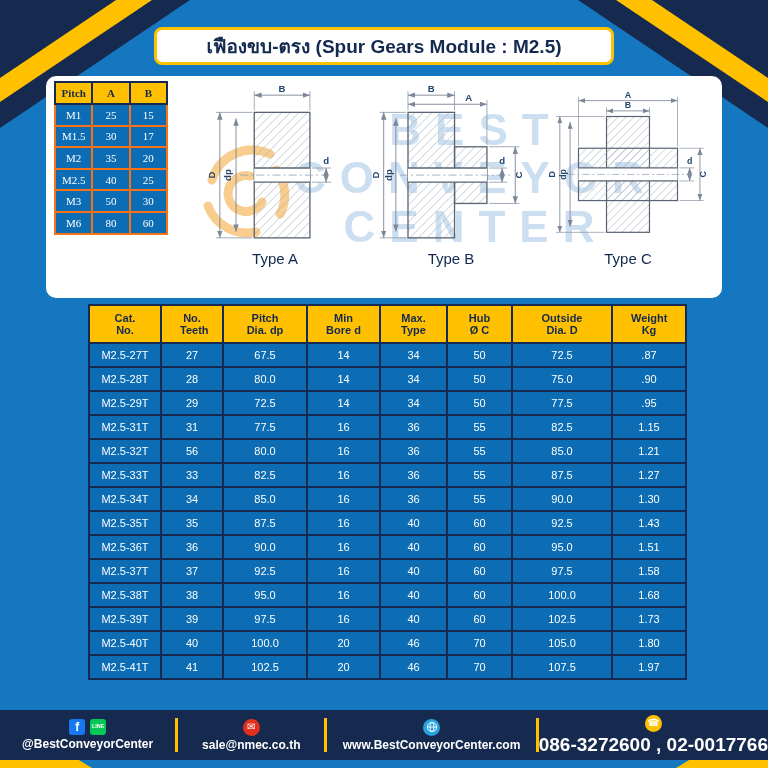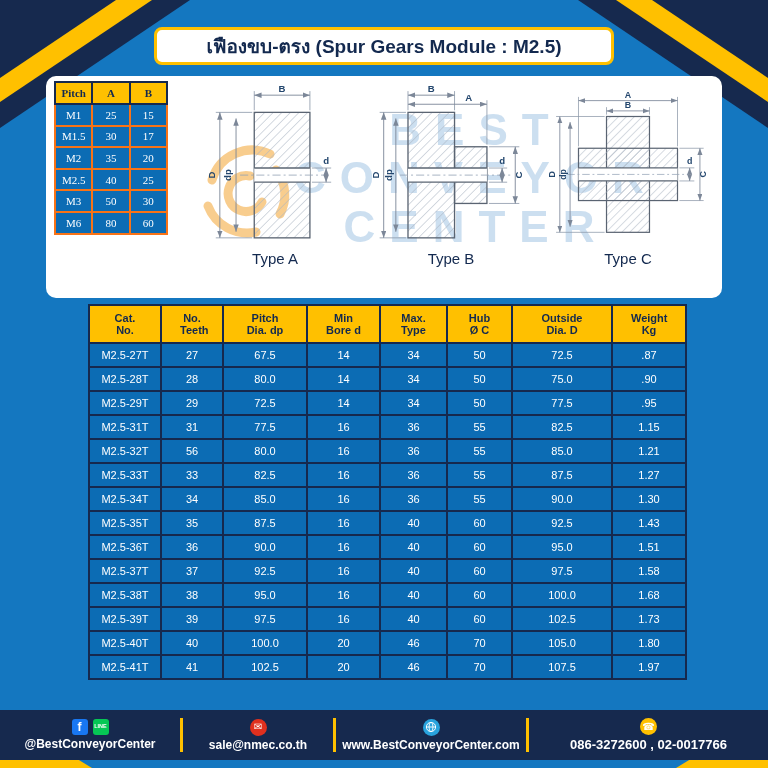--- a/index.html
+++ b/index.html
@@ -49,25 +49,25 @@
   .fig-svg text{fill:#24476e;font-size:9.5px;font-weight:bold;}
   
   .gear-table{position:absolute;left:88px;top:304px;width:597px;border-collapse:collapse;
     table-layout:fixed;font-size:11px;z-index:2;}
   .gear-table th{background:#FFC000;color:#13294F;border:2px solid #16294E;padding:6px 18px;font-size:11px;}
   .gear-table td{background:#0C6CB4;color:#fff;border:2px solid #16294E;padding:5px 1px;text-align:center;}
   
   .footer{position:absolute;left:0;top:710px;width:768px;height:50px;background:#16294E;
     display:flex;align-items:center;z-index:3;}
   .fsec{display:flex;flex-direction:column;align-items:center;justify-content:center;gap:2px;}
-  .s1{width:180px;} .s2{width:150px;} .s3{width:190px;} .s4{flex:1;}
+  .s1{width:180px;} .s2{width:150px;} .s3{width:214px;} .s4{flex:1;}
   .fdiv{width:3px;height:34px;background:#FFC000;flex:0 0 auto;}
   .ficons{display:flex;gap:5px;align-items:center;}
   .flabel{color:#fff;font-weight:bold;font-size:12px;white-space:nowrap;}
-  .s4 .flabel{font-size:13px;}
+  .s4 .flabel{font-size:19px;}
   .icon-fb{width:16px;height:16px;border-radius:3px;background:#1877F2;color:#fff;font-weight:bold;
     font-size:12px;display:flex;align-items:center;justify-content:center;line-height:1;}
   .icon-line{width:16px;height:16px;border-radius:3px;background:#06C755;color:#fff;font-weight:bold;
     font-size:5.5px;display:flex;align-items:center;justify-content:center;line-height:1;}
   .icon-round{width:17px;height:17px;border-radius:50%;display:flex;align-items:center;
     justify-content:center;color:#fff;font-size:10px;line-height:1;}
   .icon-mail{background:#E0301E;} .icon-globe{background:#29A3DD;} .icon-phone{background:#FFC000;}
 </style>
 </head>
 <body>

